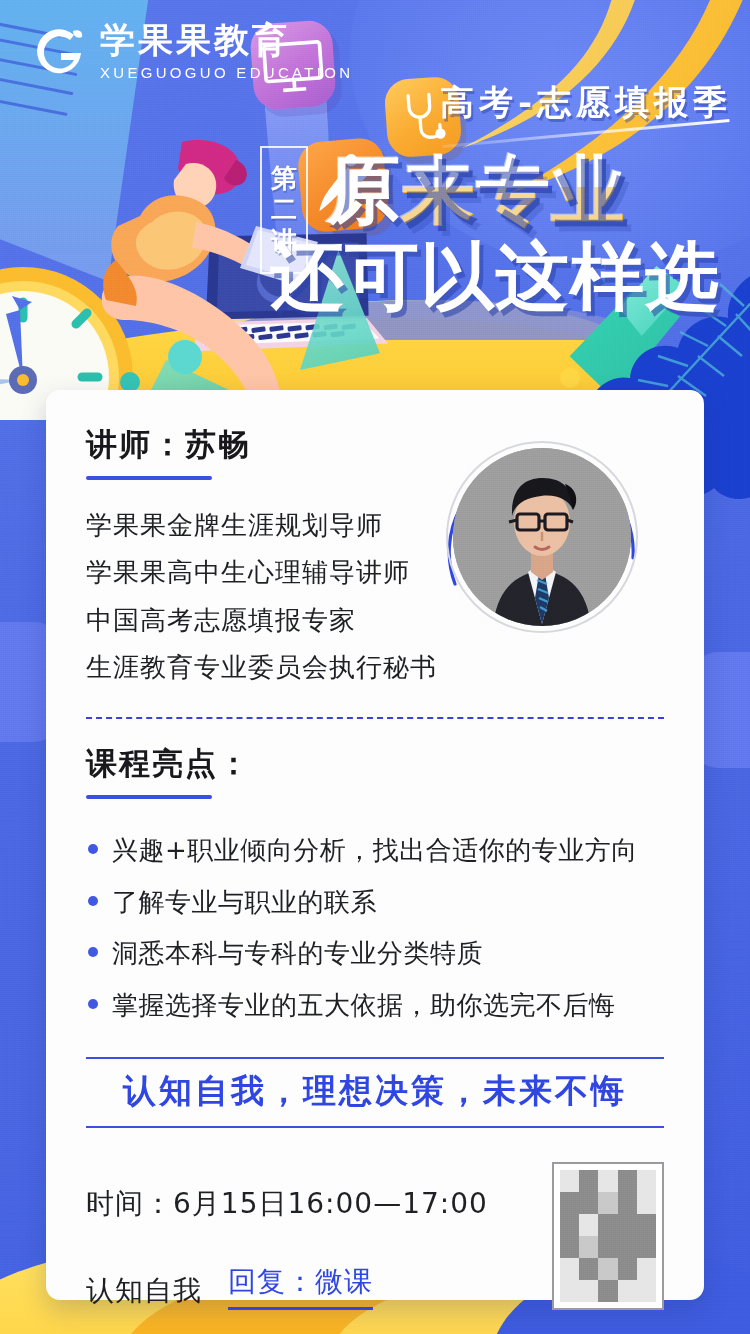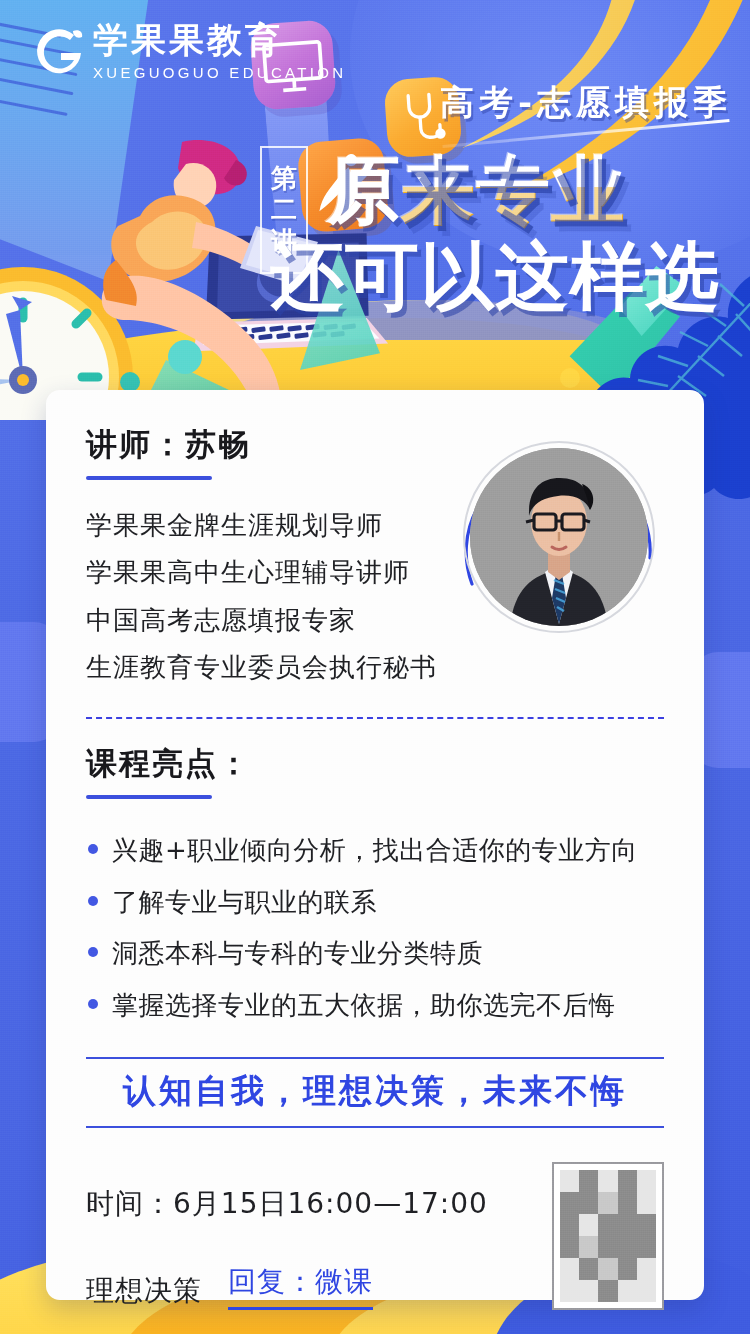--- a/index.html
+++ b/index.html
@@ -169,21 +169,21 @@
   .blobR2{right:46px;top:694px;width:44px;height:44px;border-radius:0 0 0 30px;background:#6e82f0}
 
   .card-inner{position:absolute;inset:0;padding:34px 40px 0 40px}
 
   .sec-title{
     font-family:"DejaVu Serif","Liberation Serif",serif;
     font-weight:bold;font-size:31px;color:#18181c;letter-spacing:2px;
   }
   .sec-underline{margin-top:10px;width:126px;height:4px;background:#3b4fdd;border-radius:2px}
 
-  .lect-row{display:flex;justify-content:space-between;align-items:flex-start}
+  .lect-row{display:flex;align-items:flex-start}
   .bio{margin-top:22px}
   .bio li{
     list-style:none;font-size:26px;color:#1f2024;line-height:1.82;letter-spacing:1px;
     font-family:"DejaVu Sans","Liberation Sans",sans-serif;
   }
   .avatar-wrap{position:relative;width:210px;height:210px;margin-top:8px;flex:0 0 210px}
   .avatar-arc{position:absolute;inset:0}
   .avatar-ring{
     position:absolute;left:9px;top:9px;width:192px;height:192px;border-radius:50%;
     border:2px solid #d6d8de;
@@ -407,21 +407,21 @@
         <path d="M128 146 L156 166"></path>
       <path d="M108 166 L136 186"></path>
         <path d="M90 186 L116 206"></path>
     </g>
     <g fill="#5d7bee" opacity=".9">
       <path d="M250 200 C236 210 232 232 242 248 C250 260 250 272 250 272 Z"></path>
     </g>
   </svg>
   <div class="mint" style="left:612px;top:266px;width:74px;height:70px;background:linear-gradient(140deg,#8ef0dd,#3fd0bb);clip-path:polygon(10% 60%,60% 0,100% 30%,40% 100%);z-index:6"></div>
 
-  <div style="position:absolute;left:30px;top:22px;z-index:14;display:flex;align-items:center;gap:5px">
+  <div style="position:absolute;left:30px;top:22px;z-index:14;display:flex;align-items:center;gap:12px">
     <svg width="58" height="58" viewBox="0 0 58 58">
       <path d="M40 18 A16 16 0 1 0 44 38 H31 v-7 h20 A22 22 0 1 1 44 13 Z" fill="#ffffff"></path>
       <path d="M43 9 C49 7 53 10 52 15 C47 17 43 14 43 9 Z" fill="#ffffff"></path>
     </svg>
     <div>
       <div style="font-family:'DejaVu Serif','Liberation Serif',serif;font-weight:bold;font-size:35px;color:#fff;letter-spacing:3px;line-height:1.05">学果果教育</div>
       <div style="font-size:15px;color:#fff;letter-spacing:3.3px;margin-top:5px;text-align:center">XUEGUOGUO EDUCATION</div>
     </div>
   </div>
 
@@ -516,21 +516,21 @@
       </div>
 
       <div class="slogan-box">
         <div class="slogan">认知自我，理想决策，未来不悔</div>
       </div>
 
       <div class="footer">
         <div class="f-left">
           <div class="f-time">时间：6月15日16:00—17:00</div>
           <div class="f-scan">
-            <span class="lbl">理想决策</span>
+            <span class="lbl">认知自我</span>
             <span class="rep">回复：微课</span>
           </div>
         </div>
         <div class="qr" id="qr">
             <i style="background: rgb(230, 230, 230);"></i>
             <i style="background: rgb(140, 140, 140);"></i>
             <i style="background: rgb(230, 230, 230);"></i>
             <i style="background: rgb(140, 140, 140);"></i>
             <i style="background: rgb(230, 230, 230);"></i>
             <i style="background: rgb(140, 140, 140);"></i>

